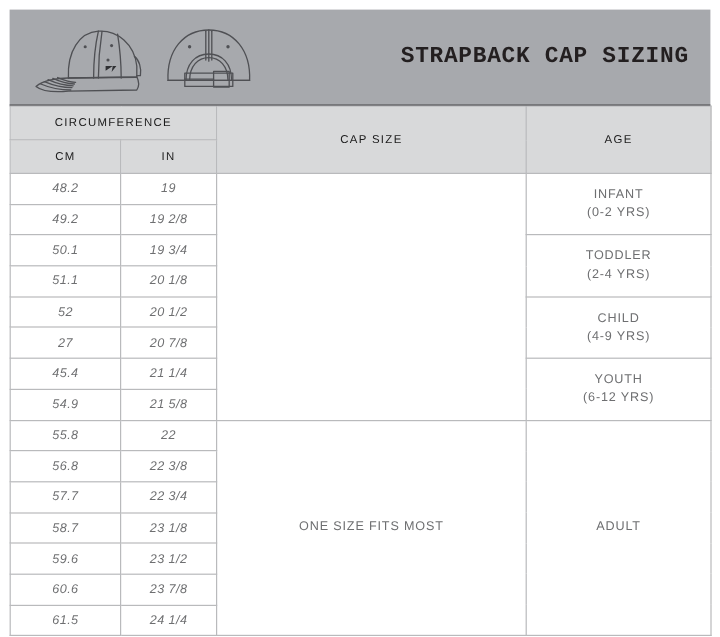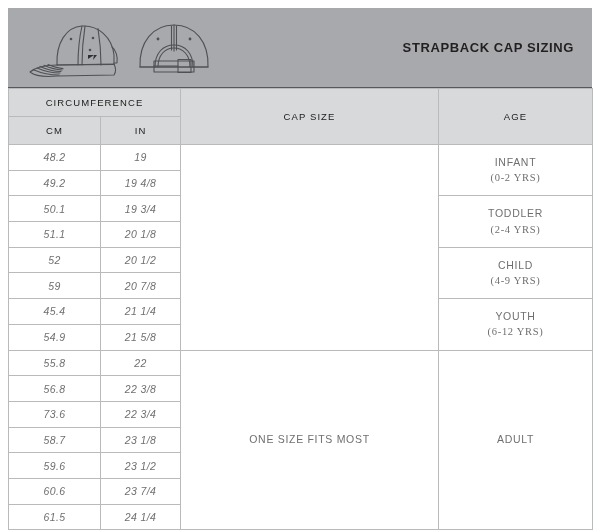--- a/index.html
+++ b/index.html
@@ -42,26 +42,27 @@
   .cap-svg { display: block; }
 
   .title-block {
     position: absolute;
     right: 18px;
     top: 50%;
     transform: translateY(-50%);
     text-align: right;
   }
   .title-main {
-    font-size: 13px;
+    font-size: 19px;
     font-weight: bold;
     letter-spacing: 0.6px;
     color: #231f20;
     line-height: 1.15;
     white-space: nowrap;
+    font-family: Liberation Mono, monospace;
   }
   .title-sub {
     margin-top: 3px;
     font-size: 10.5px;
     letter-spacing: 0.45px;
     color: #7b7d80;
     white-space: nowrap;
   }
 
   
@@ -98,21 +99,21 @@
   }
 
   .span-cell {
     font-size: 10.5px;
     color: #6e6f71;
     letter-spacing: 0.7px;
     line-height: 1.45;
     text-align: center;
   }
 
-  .age-sub { display: block; font-family: Liberation Serif, serif; }
+  .age-sub { display: block; }
 
   
   .sec-break { border-top: 1px solid #6d6e70 !important; margin-left: 39px; }
 
   .col-cm { width: 92px; }
   .col-in { width: 80px; }
   .col-cap { width: 258px; }
   .col-age { width: 154px; }
 </style>
 </head>
@@ -193,38 +194,38 @@
     </thead>
     <tbody id="grid-body">
         <tr>
           <td class="cell">48.2</td>
           <td class="cell">19</td>
           <td class="span-cell" rowspan="8"></td>
           <td class="span-cell" rowspan="2"><span>INFANT</span><span class="age-sub">(0-2 YRS)</span></td>
         </tr>
         <tr>
           <td class="cell">49.2</td>
-          <td class="cell">19 4/8</td>
+          <td class="cell">19 2/8</td>
         </tr>
         <tr>
           <td class="cell">50.1</td>
           <td class="cell">19 3/4</td>
           <td class="span-cell" rowspan="2"><span>TODDLER</span><span class="age-sub">(2-4 YRS)</span></td>
         </tr>
         <tr>
           <td class="cell">51.1</td>
           <td class="cell">20 1/8</td>
         </tr>
         <tr>
           <td class="cell">52</td>
           <td class="cell">20 1/2</td>
           <td class="span-cell" rowspan="2"><span>CHILD</span><span class="age-sub">(4-9 YRS)</span></td>
         </tr>
         <tr>
-          <td class="cell">59</td>
+          <td class="cell">27</td>
           <td class="cell">20 7/8</td>
         </tr>
         <tr>
           <td class="cell">45.4</td>
           <td class="cell">21 1/4</td>
           <td class="span-cell" rowspan="2"><span>YOUTH</span><span class="age-sub">(6-12 YRS)</span></td>
         </tr>
         <tr>
           <td class="cell">54.9</td>
           <td class="cell">21 5/8</td>
@@ -233,34 +234,34 @@
           <td class="cell sec-break">55.8</td>
           <td class="cell sec-break">22</td>
           <td class="span-cell sec-break" rowspan="7">ONE SIZE FITS MOST</td>
           <td class="span-cell sec-break" rowspan="7"><span>ADULT</span></td>
         </tr>
         <tr>
           <td class="cell">56.8</td>
           <td class="cell">22 3/8</td>
         </tr>
         <tr>
-          <td class="cell">73.6</td>
+          <td class="cell">57.7</td>
           <td class="cell">22 3/4</td>
         </tr>
         <tr>
           <td class="cell">58.7</td>
           <td class="cell">23 1/8</td>
         </tr>
         <tr>
           <td class="cell">59.6</td>
           <td class="cell">23 1/2</td>
         </tr>
         <tr>
           <td class="cell">60.6</td>
-          <td class="cell">23 7/4</td>
+          <td class="cell">23 7/8</td>
         </tr>
         <tr>
           <td class="cell">61.5</td>
           <td class="cell">24 1/4</td>
         </tr>
       </tbody>
   </table>
 
 </div>
 

